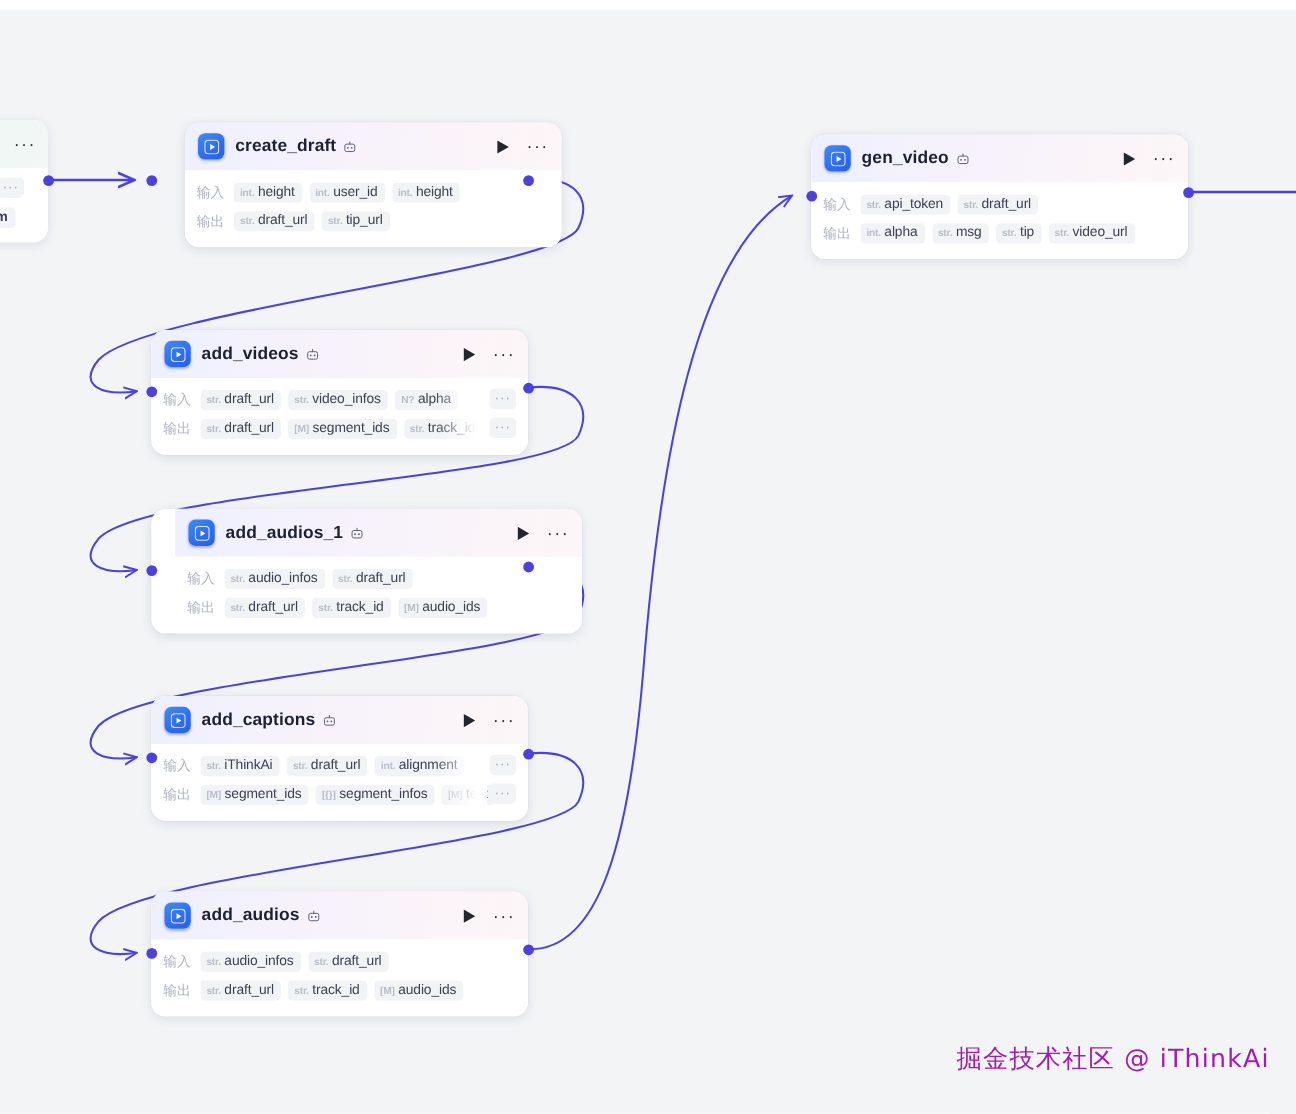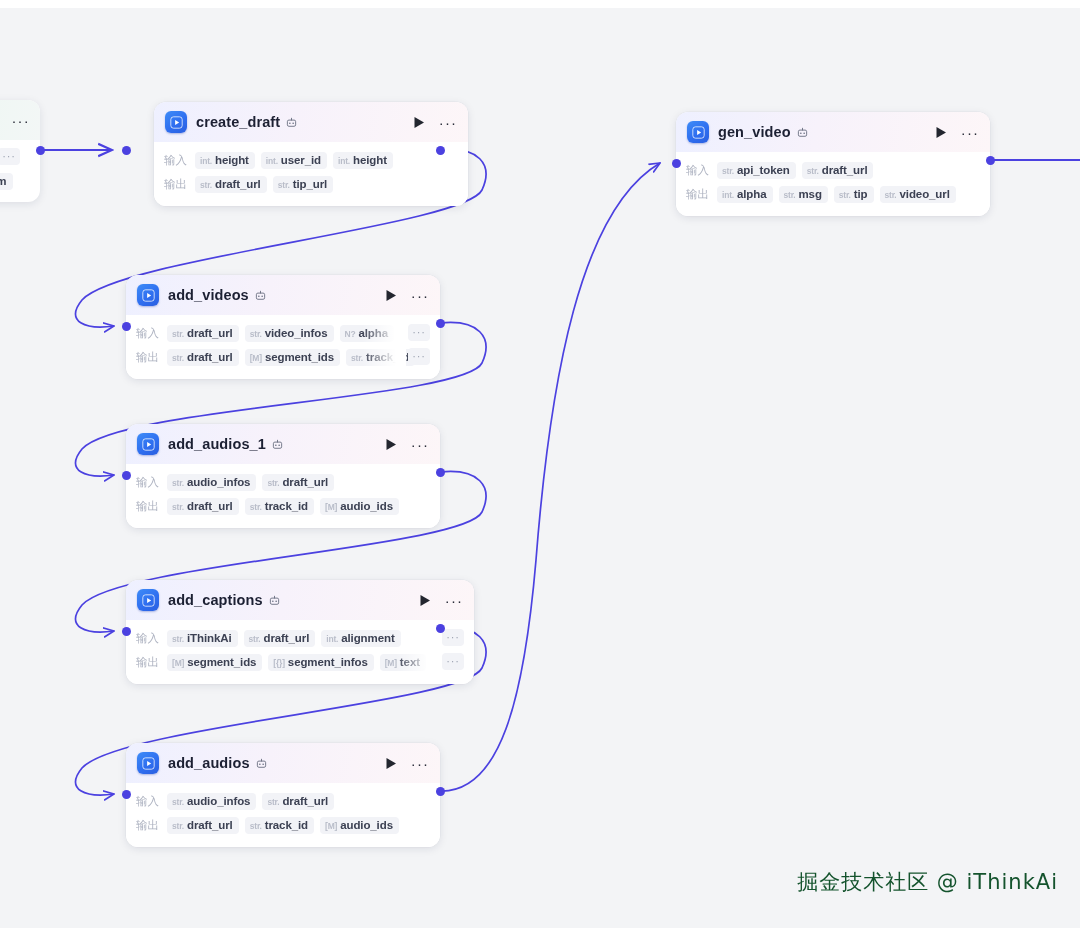--- a/index.html
+++ b/index.html
@@ -124,21 +124,21 @@
   .chip-type {
     font-size: 8.5px;
     color: #b9bdc9;
     margin-right: 3px;
     font-weight: 600;
     letter-spacing: -0.2px;
   }
   .chip-name {
     font-size: 11.5px;
     color: #3c4153;
-    font-weight: 700;
+    font-weight: 400;
     letter-spacing: -0.1px;
   }
   .overflow-btn {
     position: absolute;
     right: 0; top: 2px;
     width: 22px; height: 17px;
     background: #f2f3f7;
     border-radius: 4px;
     display: flex; align-items: center; justify-content: center;
     color: #9ea3b2;
@@ -202,21 +202,21 @@
     font-size: 11.5px; color: #3c4153; font-weight: 600;
     margin-left: 4px;
   }
 
   
   #watermark {
     position: absolute;
     right: 22px;
     bottom: 32px;
     font-size: 21px;
-    color: #14532d;
+    color: #a21caf;
     letter-spacing: 1px;
     font-family: "DejaVu Sans", "Liberation Sans", sans-serif;
     white-space: nowrap;
     user-select: none;
   }
 </style>
 </head>
 <body>
 
 <div id="canvas-root">
@@ -381,21 +381,21 @@
               <span class="chip-name">track_id</span>
             </span>
           </span>
           <span class="fade-mask"></span>
           <span class="overflow-btn">···</span>
         </div>
       </div>
     </div>
     <div class="port" style="left:122px; top:322px;"></div>
     <div class="port" style="left:436px; top:319px;"></div>
-    <div class="node" id="node-add_audios_1" style="left:126px; top:424px; width:314px;">
+    <div class="node" id="node-add_audios_1" style="left:126px; top:424px; width:359px;padding-left:20px;">
       <div class="node-header">
         <span class="node-icon">
           <svg width="13" height="13" viewBox="0 0 24 24" aria-hidden="true">
             <rect x="1.5" y="1.5" width="21" height="21" rx="5" fill="none" stroke="#ffffff" stroke-width="1.6" opacity="0.85"></rect>
             <path d="M9.5 7.5 L17 12 L9.5 16.5 Z" fill="#ffffff"></path>
           </svg>
         </span>
         <span class="node-title">add_audios_1</span>
         <span class="plugin-glyph">
           <svg width="11" height="11" viewBox="0 0 16 16" aria-hidden="true">
@@ -441,21 +441,21 @@
             <span class="chip">
               <span class="chip-type">[M]</span>
               <span class="chip-name">audio_ids</span>
             </span>
           </span>
         </div>
       </div>
     </div>
     <div class="port" style="left:122px; top:471px;"></div>
     <div class="port" style="left:436px; top:468px;"></div>
-    <div class="node" id="node-add_captions" style="left:126px; top:580px; width:348px;">
+    <div class="node" id="node-add_captions" style="left:126px; top:580px; width:314px;">
       <div class="node-header">
         <span class="node-icon">
           <svg width="13" height="13" viewBox="0 0 24 24" aria-hidden="true">
             <rect x="1.5" y="1.5" width="21" height="21" rx="5" fill="none" stroke="#ffffff" stroke-width="1.6" opacity="0.85"></rect>
             <path d="M9.5 7.5 L17 12 L9.5 16.5 Z" fill="#ffffff"></path>
           </svg>
         </span>
         <span class="node-title">add_captions</span>
         <span class="plugin-glyph">
           <svg width="11" height="11" viewBox="0 0 16 16" aria-hidden="true">

